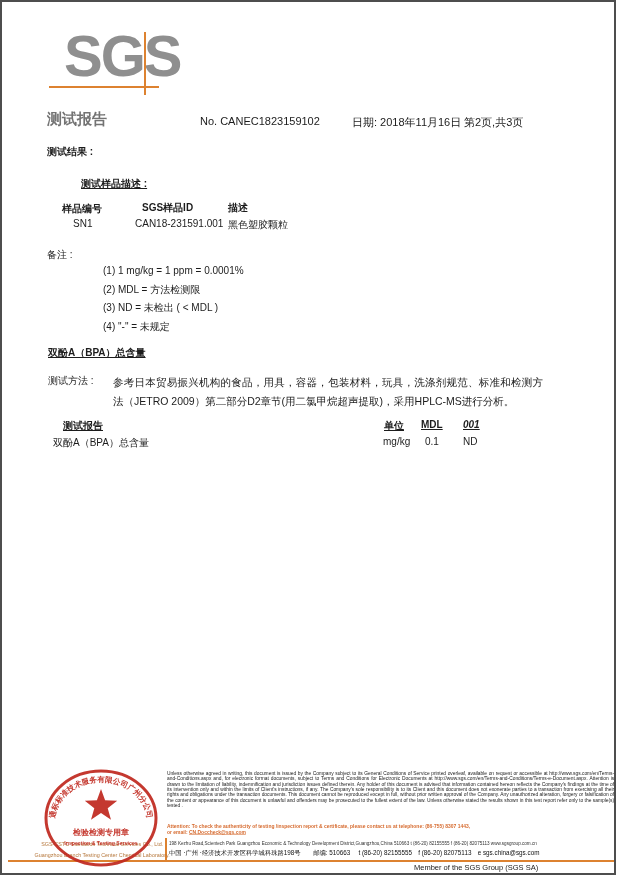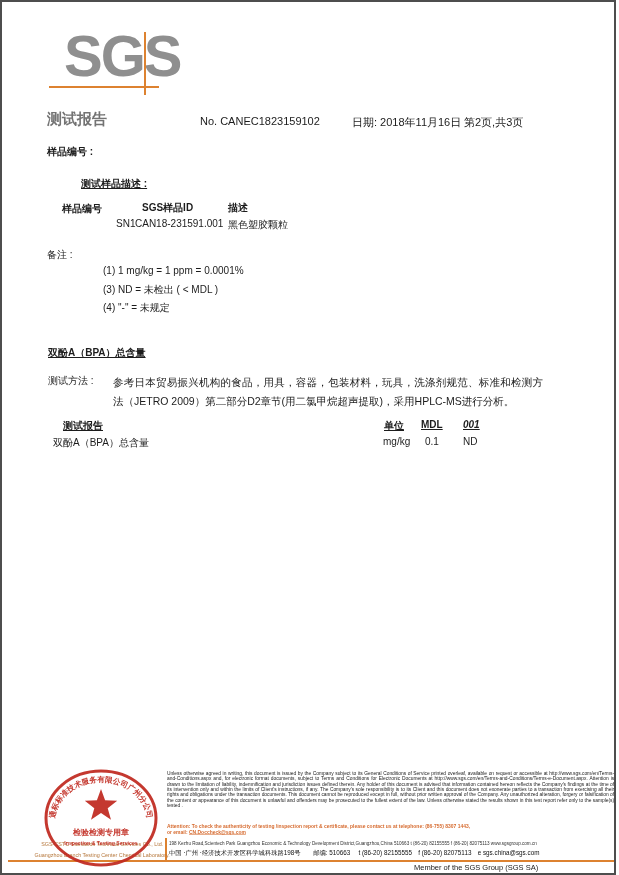--- a/index.html
+++ b/index.html
@@ -25,21 +25,21 @@
   .page-info  { left:462px; top:113px; font-size:11px; }
 
   
   .results-label  { left:45px; top:143px; font-size:10px; font-weight:bold; }
   .sample-heading { left:46px; top:175px; font-size:10px; font-weight:bold; text-decoration:underline;margin-left:33px; }
   .th { font-size:10px; font-weight:bold; }
   .td { font-size:10px; }
   .th-sample-no { left:60px;  top:200px; }
   .th-sgs-id    { left:140px; top:199px; }
   .th-desc      { left:226px; top:199px; }
-  .td-sample-no { left:71px;  top:216px;margin-left:43px; }
+  .td-sample-no { left:71px;  top:216px; }
   .td-sgs-id    { left:133px; top:216px; }
   .td-desc      { left:226px; top:216px; }
 
   .notes-heading { left:45px; top:246px; font-size:10px; font-weight:normal; }
   .notes-list    { left:101px; top:260px; font-size:10px; line-height:18.6px; white-space:normal; }
   .notes-list div { white-space:nowrap; }
 
   .bpa-heading  { left:46px; top:344px; font-size:10px; font-weight:bold; text-decoration:underline; }
   .method-label { left:46px; top:372px; font-size:10px; }
   .method-text  { left:111px; top:371px; width:430px; font-size:10.5px; line-height:19px; white-space:normal; text-align:justify; }
@@ -95,33 +95,34 @@
 
   <div class="abs logo-text">SGS</div>
   <div class="abs logo-hline"></div>
   <div class="abs logo-vline"></div>
 
   <div class="abs title">测试报告</div>
   <div class="abs report-no">No. CANEC1823159102</div>
   <div class="abs date">日期: 2018年11月16日</div>
   <div class="abs page-info">第2页,共3页</div>
 
-  <div class="abs results-label">样品编号 :</div>
+  <div class="abs results-label">测试结果 :</div>
 
   <div class="abs sample-heading">测试样品描述 :</div>
   <div class="abs th th-sample-no">样品编号</div>
   <div class="abs th th-sgs-id">SGS样品ID</div>
   <div class="abs th th-desc">描述</div>
   <div class="abs td td-sample-no">SN1</div>
   <div class="abs td td-sgs-id">CAN18-231591.001</div>
   <div class="abs td td-desc">黑色塑胶颗粒</div>
 
   <div class="abs notes-heading">备注 :</div>
   <div class="abs notes-list">
     <div>(1) 1 mg/kg = 1 ppm = 0.0001%</div>
+    <div>(2) MDL = 方法检测限</div>
     <div>(3) ND = 未检出 ( &lt; MDL )</div>
     <div>(4) "-" = 未规定</div>
   </div>
 
   <div class="abs bpa-heading">双酚A（BPA）总含量</div>
   <div class="abs method-label">测试方法 :</div>
   <div class="abs method-text">参考日本贸易振兴机构的食品，用具，容器，包装材料，玩具，洗涤剂规范、标准和检测方法（JETRO 2009）第二部分D2章节(用二氯甲烷超声提取)，采用HPLC-MS进行分析。</div>
 
   <div class="abs rt-h rt-item-h">测试报告</div>
   <div class="abs rt-h rt-unit-h">单位</div>

